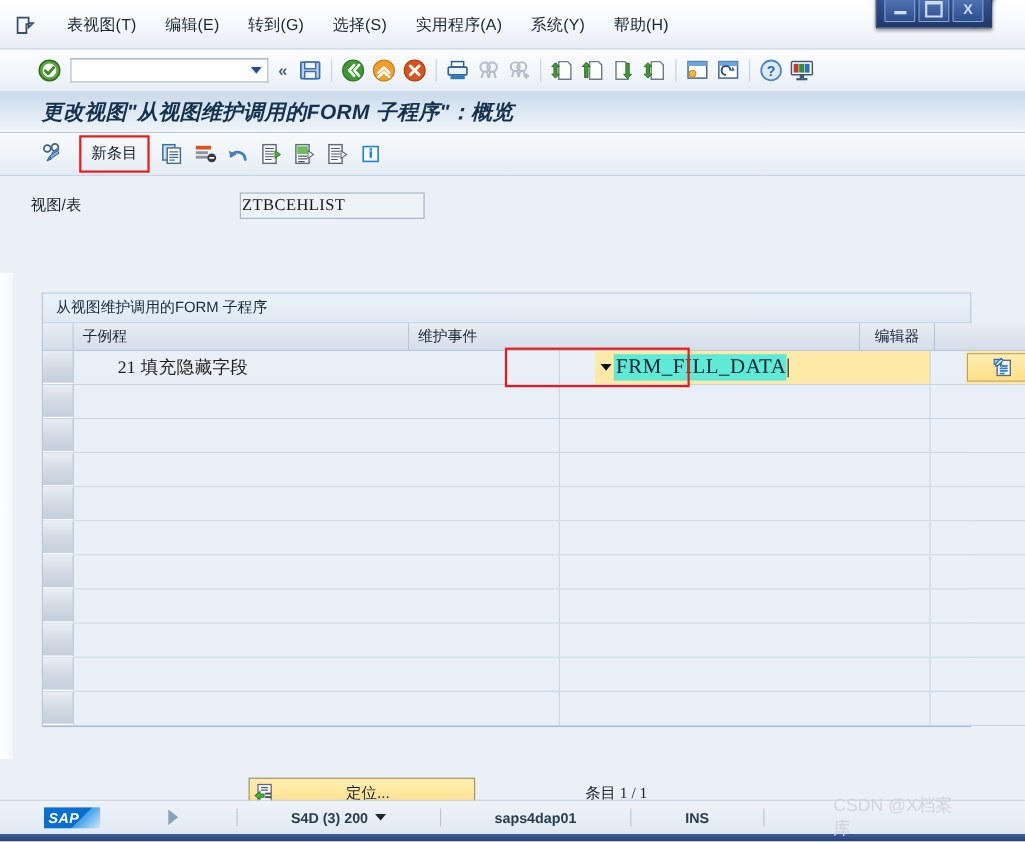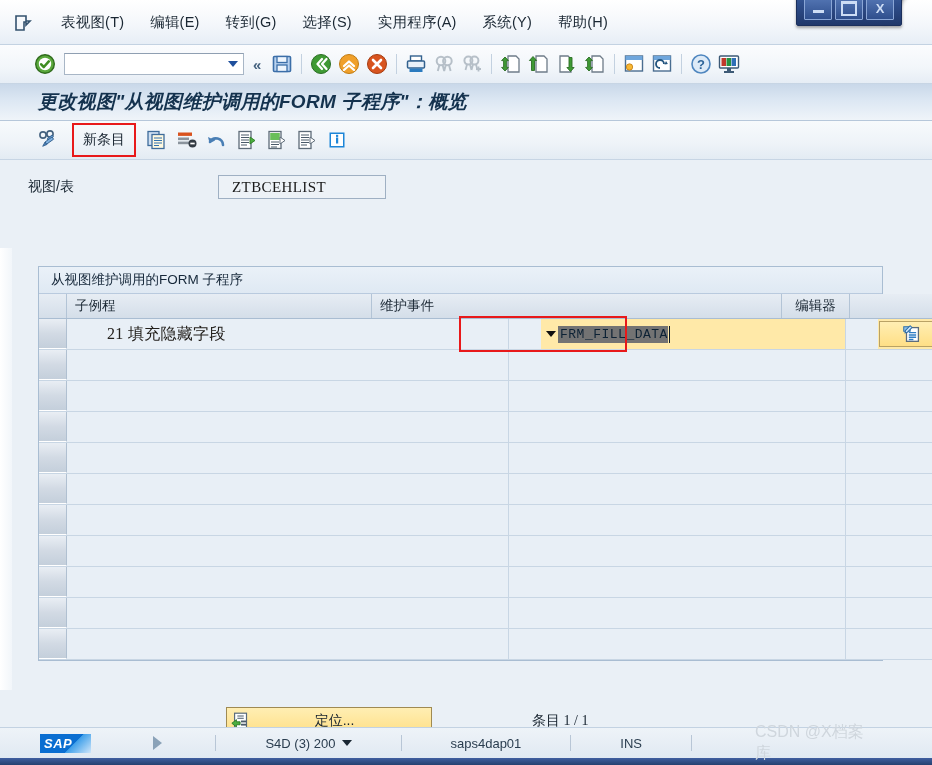--- a/index.html
+++ b/index.html
@@ -176,21 +176,21 @@
     display:flex; align-items:center;
     padding: 14px 0 0 28px;
     height: 26px;
   }
   .formlabel { font-size:14px; color:#1a2733; width: 190px; }
   .formvalue-box {
     width: 168px; height: 24px;
     background: #edf2f7;
     border: 1px solid #9fb0c3;
     display:flex; align-items:center;
-    padding-left: 13px;
+    padding-left: 1px;
     box-sizing: border-box;
     font-family: "Liberation Serif", serif;
     font-size: 15px;
     color: #1a1a1a;
     letter-spacing: .4px;
   }
 
   
   .tablebox {
     position: absolute;
@@ -263,23 +263,23 @@
     padding-left: 0;
   }
   .subarrow {
     width: 0; height:0;
     border-left:5px solid transparent; border-right:5px solid transparent;
     border-top: 6px solid #101010;
     margin-left: 5px; margin-right: 2px;
     flex: 0 0 auto;
   }
   .subvalue {
-    background:#737373;
-    font-family: Liberation Mono, monospace;
-    font-size: 13px;
+    background:#5eead4;
+    font-family: Liberation Serif, serif;
+    font-size: 19px;
     color:#0d2235;
     letter-spacing: .5px;
     padding: 1px 0 1px 2px;
     position:relative;
   }
   .caret {
     display:inline-block; width:1px; height:17px;
     background:#0b1a28; vertical-align:-4px; margin-left:1px;
   }
   .row-first .cell.c-edit {
@@ -371,21 +371,21 @@
   .sap-logo {
     width: 52px; height: 19px;
     background: linear-gradient(135deg,#0a6ed1 0%, #0a6ed1 62%, #3fa0ea 63%, #cfe6fa 100%);
     color:#fff; font-weight:bold; font-size:13px; font-style:italic;
     display:flex; align-items:center; justify-content:flex-start;
     padding-left:4px; box-sizing:border-box;
     letter-spacing:.5px;
     margin-right: 22px;
   }
   .sb-sep { width:1px; height:16px; background:#b8c6d6; margin: 0 9px; }
-  .sb-item { font-size: 13px; color:#2a3d4f; display:flex; align-items:center; white-space:nowrap;}
+  .sb-item { font-size: 13px; color:#2a3d4f; display:flex; align-items:center; white-space:nowrap;font-weight:bold;}
   .sb-tri { width:0;height:0;border-top:7px solid transparent;border-bottom:7px solid transparent;border-left:9px solid #8aa2b8; margin-right:4px;}
   .sb-caret { width:0;height:0;border-left:5px solid transparent;border-right:5px solid transparent;border-top:6px solid #1a2733; margin-left:6px;}
   .watermark {
     font-size: 16px; color:#cfd6dd; margin-left: 14px;
     font-family: "Liberation Sans", sans-serif;
     display:flex; align-items:center; gap:2px;
   }
   .bottomstrip {
     height: 7px; background: linear-gradient(to bottom,#3f5fa0,#25406f);
     flex: 0 0 auto;

